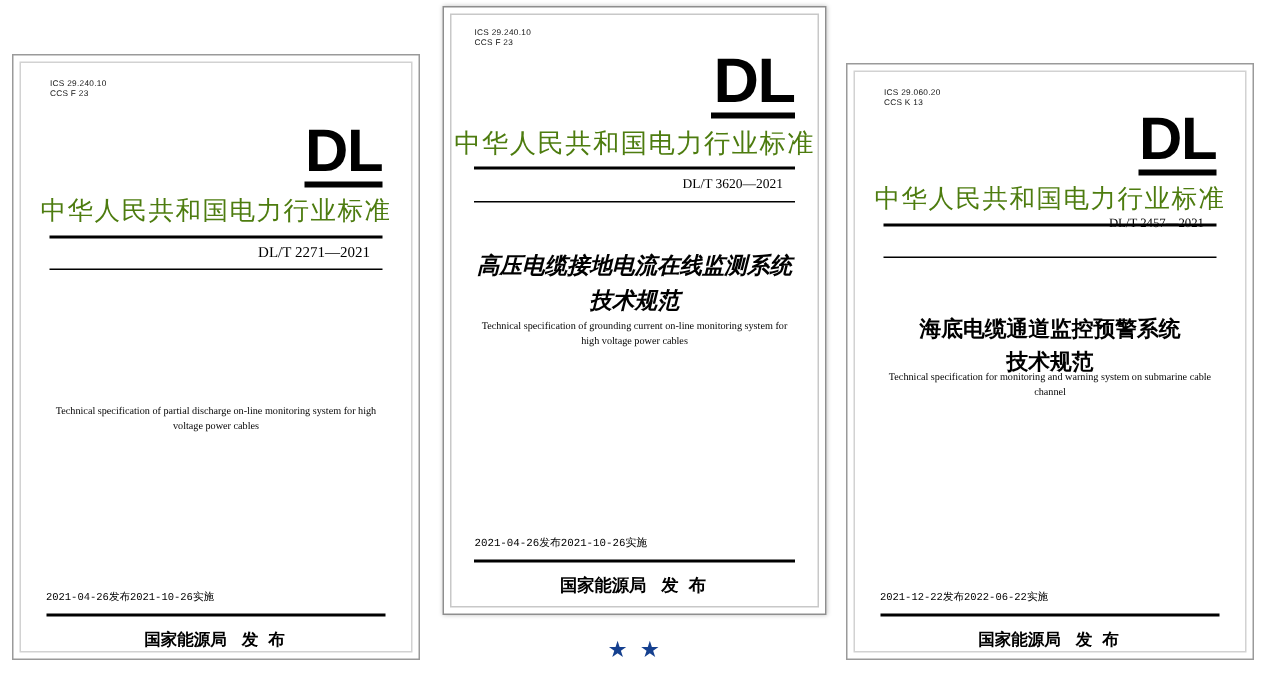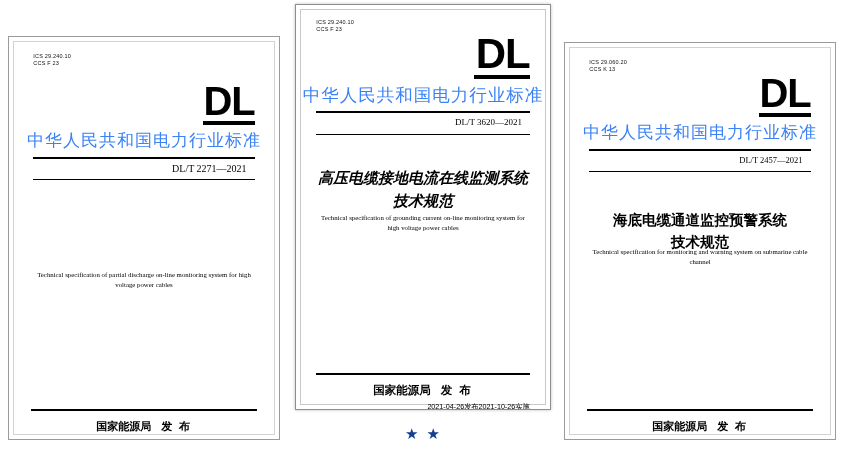--- a/index.html
+++ b/index.html
@@ -63,21 +63,21 @@
     right: 9%;
     background: #000;
   }
 
   .nat-title {
     position: absolute;
     left: 0;
     right: 0;
     text-align: center;
     font-family: "Liberation Serif", serif;
-    color: #3b82f6;
+    color: #4d7c0f;
     letter-spacing: 1px;
     white-space: nowrap;
   }
   .rule-top {
     position: absolute;
     background: #000;
   }
   .rule-thin {
     position: absolute;
     background: #000;
@@ -108,24 +108,23 @@
     font-family: "Liberation Serif", serif;
     color: #000;
     line-height: 1.5;
   }
 
   .dates {
     position: absolute;
     left: 8%;
     right: 8%;
     display: flex;
-    justify-content: flex-end;
-    font-family: Liberation Sans, sans-serif;
-    color: #000;
-    margin-top: 45px;
+    justify-content: flex-start;
+    font-family: Liberation Mono, monospace;
+    color: #000;
   }
   .rule-bottom {
     position: absolute;
     background: #000;
   }
   .issuer {
     position: absolute;
     left: 0;
     right: 0;
     text-align: center;
@@ -235,21 +234,21 @@
       <div>ICS 29.060.20</div>
       <div>CCS K 13</div>
     </div>
 
     <div class="dl-logo" style="top:30px; font-size:40px;">DL</div>
     <div class="dl-underline" style="top:70px; width:52px; height:4px;"></div>
 
     <div class="nat-title" style="top:78px; font-size:17px;">中华人民共和国电力行业标准</div>
 
     <div class="rule-top" style="left:9%; right:9%; top:106px; height:2px;"></div>
-    <div class="std-no" style="top:112px; font-size:8.5px;">DL/T 2457—2021</div>
+    <div class="std-no" style="top:100px; font-size:8.5px;">DL/T 2457—2021</div>
     <div class="rule-thin" style="left:9%; right:9%; top:128px; height:1px;"></div>
 
     <div class="cn-title" style="top:166px; font-size:14.5px; white-space:pre-line;">海底电缆通道监控预警系统
 技术规范</div>
     <div class="en-title" style="top:204px; font-size:6.8px;">Technical specification for monitoring and warning system on submarine cable channel</div>
 
     <div class="dates" style="top:350px; font-size:7px;">
       <span>2021-12-22发布</span>
       <span>2022-06-22实施</span>
     </div>

